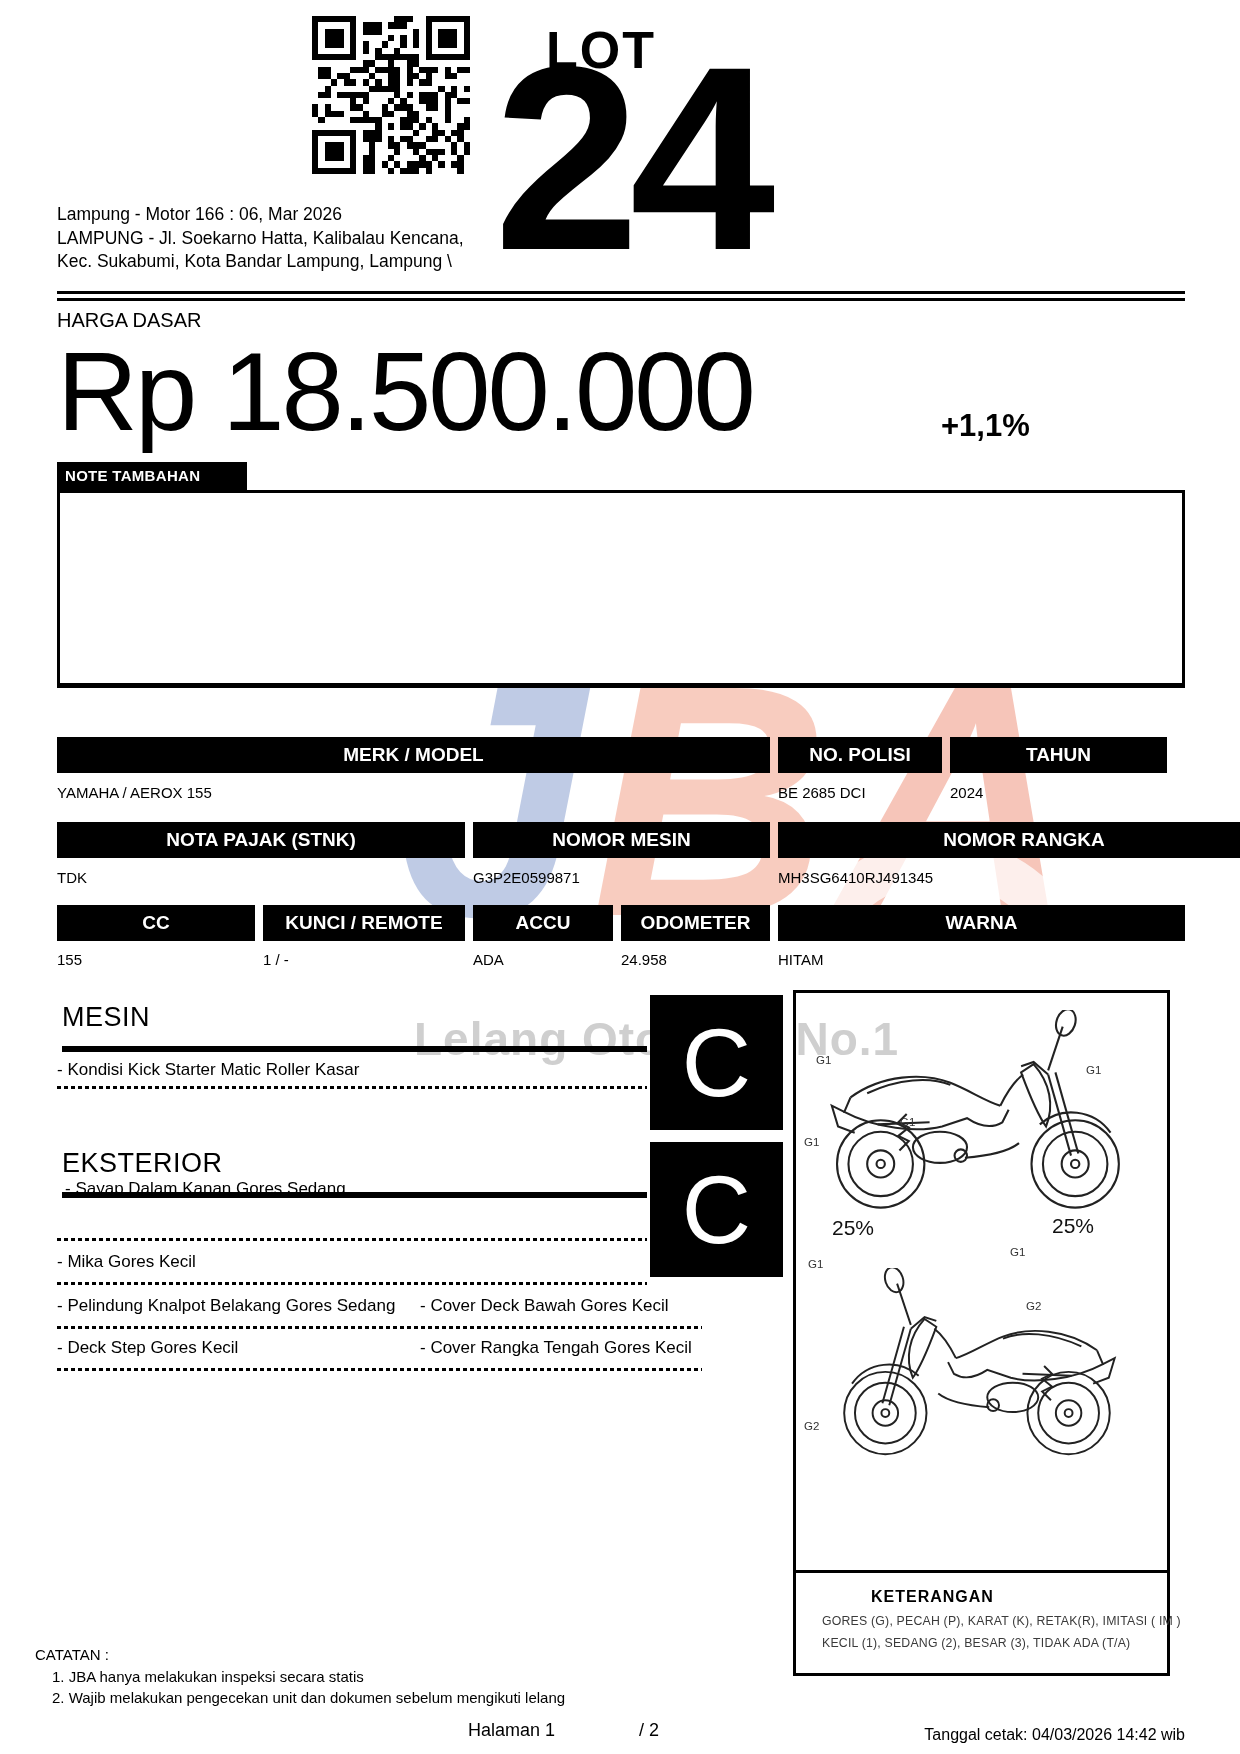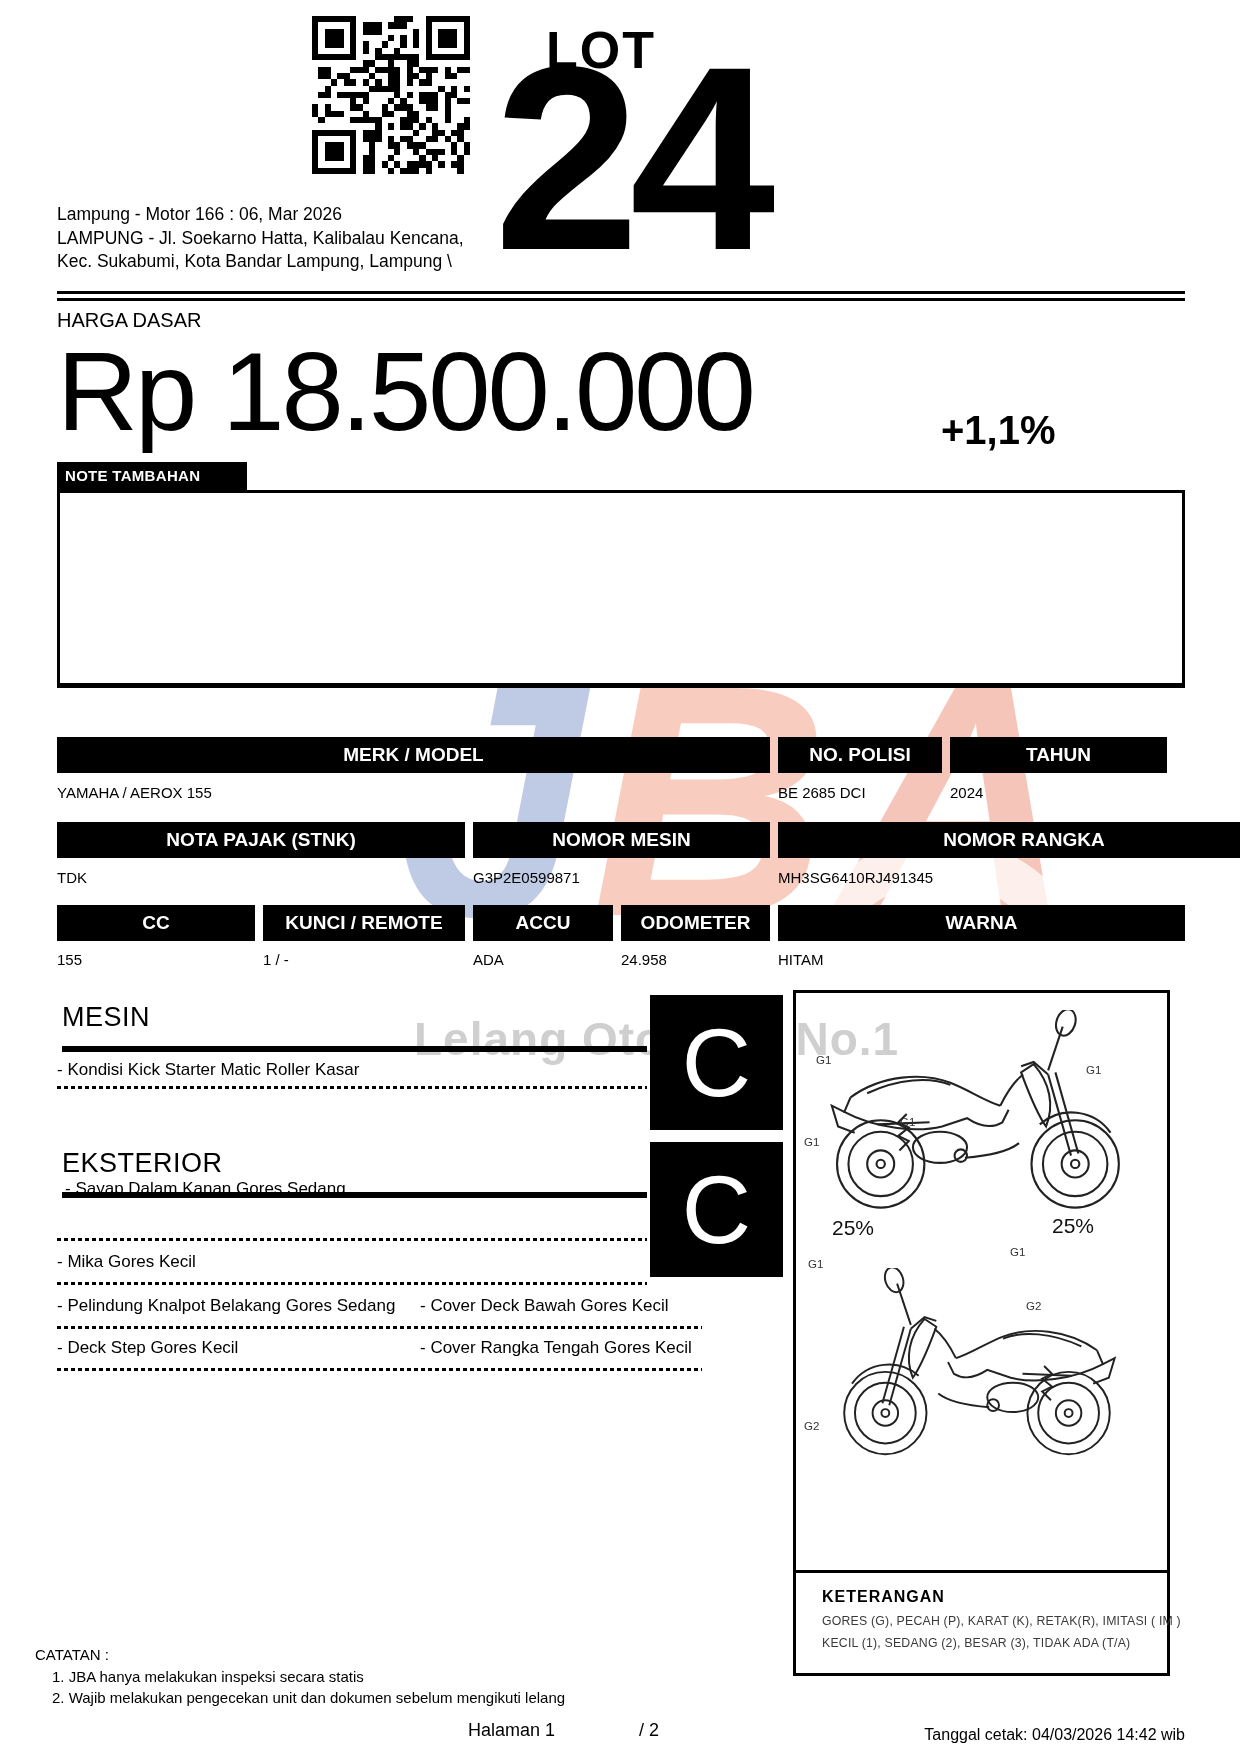--- a/index.html
+++ b/index.html
@@ -17,38 +17,38 @@
   .wm-tagline{left:378px;top:1012px;font-size:46px;font-weight:bold;color:#cfcfcf;letter-spacing:1px;}
   
   .c{z-index:2;}
   .blk{z-index:3;}
   .addr{left:57px;top:203px;font-size:17.5px;line-height:23.5px;}
   .lot-label{left:546px;top:20px;font-size:52px;font-weight:bold;letter-spacing:2px;}
   .lot-number{left:494px;top:28px;font-size:262px;font-weight:bold;line-height:1;letter-spacing:-10px;text-align:right;}
   .dbl-rule{left:57px;top:291px;width:1128px;height:4px;border-top:3px solid #000;border-bottom:3px solid #000;}
   .harga-label{left:57px;top:309px;font-size:20px;}
   .amount{left:57px;top:336px;font-size:112px;letter-spacing:-3px;line-height:1;}
-  .change{left:941px;top:408px;font-size:40px;font-weight:bold;}
+  .change{left:941px;top:408px;font-size:31px;font-weight:bold;}
   .note-tab{left:57px;top:462px;width:190px;height:28px;background:#000;color:#fff;
             font-size:15px;font-weight:bold;line-height:28px;padding-left:8px;box-sizing:border-box;letter-spacing:0.3px;}
   .note-box{left:57px;top:490px;width:1128px;height:198px;border:3px solid #000;border-bottom-width:5px;box-sizing:border-box;}
   .hdr{background:#000;color:#fff;font-weight:bold;font-size:19px;height:36px;
        display:flex;align-items:center;justify-content:center;text-align:center;}
   .val{font-size:15px;text-align:left;}
   .sec-title{font-size:27px;font-weight:normal;letter-spacing:0.5px;}
   .sec-rule{height:6px;background:#000;}
   .item{font-size:17px;text-align:center;}
   .dotline{height:3px;background-image:repeating-linear-gradient(90deg,#000 0 4px,transparent 4px 7px);}
   .grade-box{width:133px;height:135px;background:#000;color:#fff;display:flex;align-items:center;justify-content:center;
              font-size:96px;line-height:1;}
   .diagram-box{left:793px;top:990px;width:377px;height:686px;border:3px solid #000;box-sizing:border-box;background:transparent;}
   .diagram-divider{left:793px;top:1570px;width:377px;height:3px;background:#000;}
   .glabel{font-size:11.5px;color:#333;}
   .tread{font-size:21px;color:#111;}
-  .ket-title{left:822px;top:1588px;font-size:16px;font-weight:bold;letter-spacing:1px;}
+  .ket-title{left:871px;top:1588px;font-size:16px;font-weight:bold;letter-spacing:1px;}
   .ket-line{font-size:12.3px;color:#3a3a3a;letter-spacing:0.2px;}
   .catatan{font-size:15px;}
   .footer-page{font-size:18px;}
   .print-date{left:765px;top:1726px;width:420px;text-align:right;font-size:16px;}
   svg.lineart{stroke:#222;stroke-width:2;fill:none;}
 </style>
 </head>
 <body>
 
 <div class="page">

